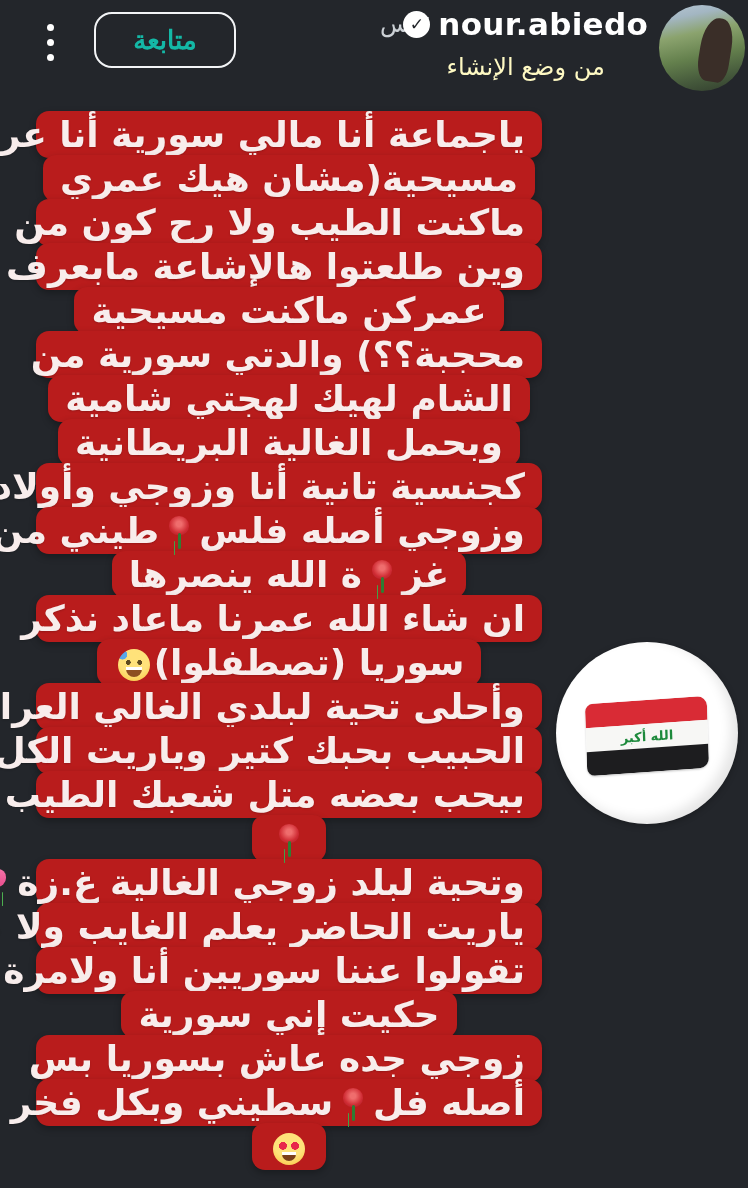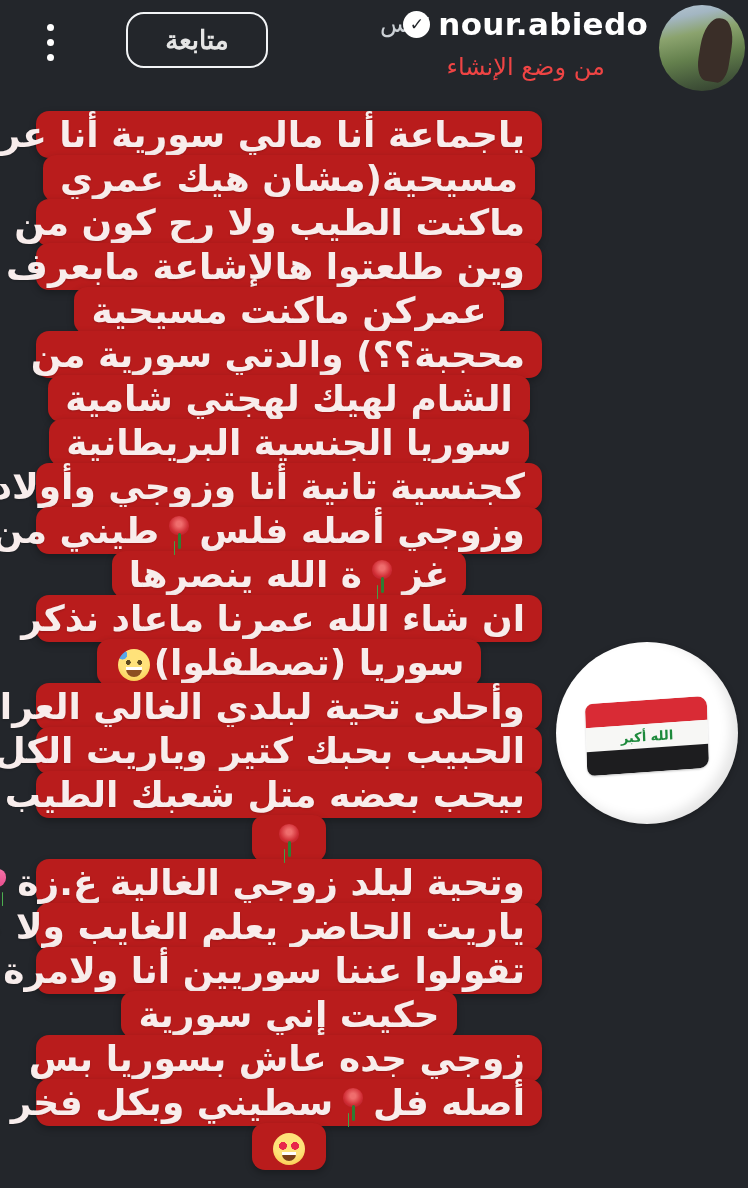--- a/index.html
+++ b/index.html
@@ -8,31 +8,31 @@
     position:relative;width:748px;height:1188px;margin:0 auto;
     background:#23262b;overflow:hidden;
     font-family:"DejaVu Sans",sans-serif;
   }
   
   .kebab{position:absolute;left:36px;top:16px;width:28px;height:52px;
     display:flex;flex-direction:column;align-items:center;justify-content:center;gap:8px;cursor:pointer;}
   .kebab .dot{width:7px;height:7px;border-radius:50%;background:#ffffff;}
   .follow-btn{position:absolute;left:94px;top:12px;width:142px;height:56px;
     background:transparent;border:2px solid #f2f4f6;border-radius:18px;
-    color:#e5e5e5;font-size:26px;font-weight:600;direction:rtl;
+    color:#14b8a6;font-size:26px;font-weight:600;direction:rtl;
     display:flex;align-items:center;justify-content:center;cursor:pointer;
-    font-family:Liberation Sans, sans-serif;margin-left:32px;}
+    font-family:Liberation Sans, sans-serif;}
   .timestamp{position:absolute;left:380px;top:10px;color:#ccd1d6;font-size:24px;direction:rtl;}
   .user-meta{position:absolute;right:100px;top:6px;display:flex;flex-direction:column;align-items:center;gap:11px;}
   .user-row{display:flex;align-items:center;gap:8px;}
   .verified-badge{width:27px;height:27px;border-radius:50%;background:#ffffff;
     display:flex;align-items:center;justify-content:center;color:#23262b;font-size:17px;font-weight:bold;}
   .verified-badge::before{content:"\2713";}
   .username{color:#ffffff;font-size:31px;font-weight:bold;letter-spacing:.3px;}
-  .subtitle{color:#ef4444;font-size:24px;direction:rtl;}
+  .subtitle{color:#fef9c3;font-size:24px;direction:rtl;}
   .avatar{position:absolute;right:3px;top:5px;width:86px;height:86px;border-radius:50%;overflow:hidden;
     background:linear-gradient(168deg,#b6c6d4 0%,#a3b6c2 16%,#8ba36e 34%,#64804d 58%,#465a3c 80%,#303c2d 100%);}
   .avatar::after{content:"";position:absolute;right:16%;top:15%;width:36%;height:74%;
     background:#3a2e28;border-radius:48% 42% 30% 34%;transform:rotate(9deg);}
   
   .story{position:absolute;top:111px;left:36px;width:506px;
     display:flex;flex-direction:column;align-items:center;}
   .line{
     direction:rtl;background:#b91c1c;color:#f8edec;
     padding:0 17px;border-radius:13px;
@@ -108,21 +108,21 @@
   <div class="avatar"></div>
 
   <main class="story">
       <div class="line">ياجماعة أنا مالي سورية أنا عراقية</div>
       <div class="line">مسيحية(مشان هيك عمري</div>
       <div class="line">ماكنت الطيب ولا رح كون من</div>
       <div class="line">وين طلعتوا هالإشاعة مابعرف</div>
       <div class="line">عمركن ماكنت مسيحية</div>
       <div class="line">محجبة؟؟) والدتي سورية من</div>
       <div class="line">الشام لهيك لهجتي شامية</div>
-      <div class="line">سوريا الجنسية البريطانية</div>
+      <div class="line">وبحمل الغالية البريطانية</div>
       <div class="line">كجنسية تانية أنا وزوجي وأولادي</div>
       <div class="line">وزوجي أصله فلس<span class="emoji emoji-rose" title="🌹"></span>طيني من</div>
       <div class="line">غز<span class="emoji emoji-rose" title="🌹"></span>ة الله ينصرها</div>
       <div class="line">ان شاء الله عمرنا ماعاد نذكر</div>
       <div class="line">سوريا (تصطفلوا)<span class="emoji emoji-sweat-smile" title="😅"></span></div>
       <div class="line">وأحلى تحية لبلدي الغالي العراق</div>
       <div class="line">الحبيب بحبك كتير وياريت الكل</div>
       <div class="line">بيحب بعضه متل شعبك الطيب</div>
       <div class="line"><span class="emoji emoji-rose" title="🌹"></span></div>
       <div class="line">وتحية لبلد زوجي الغالية غ.زة<span class="emoji emoji-tulip" title="🌷"></span></div>

